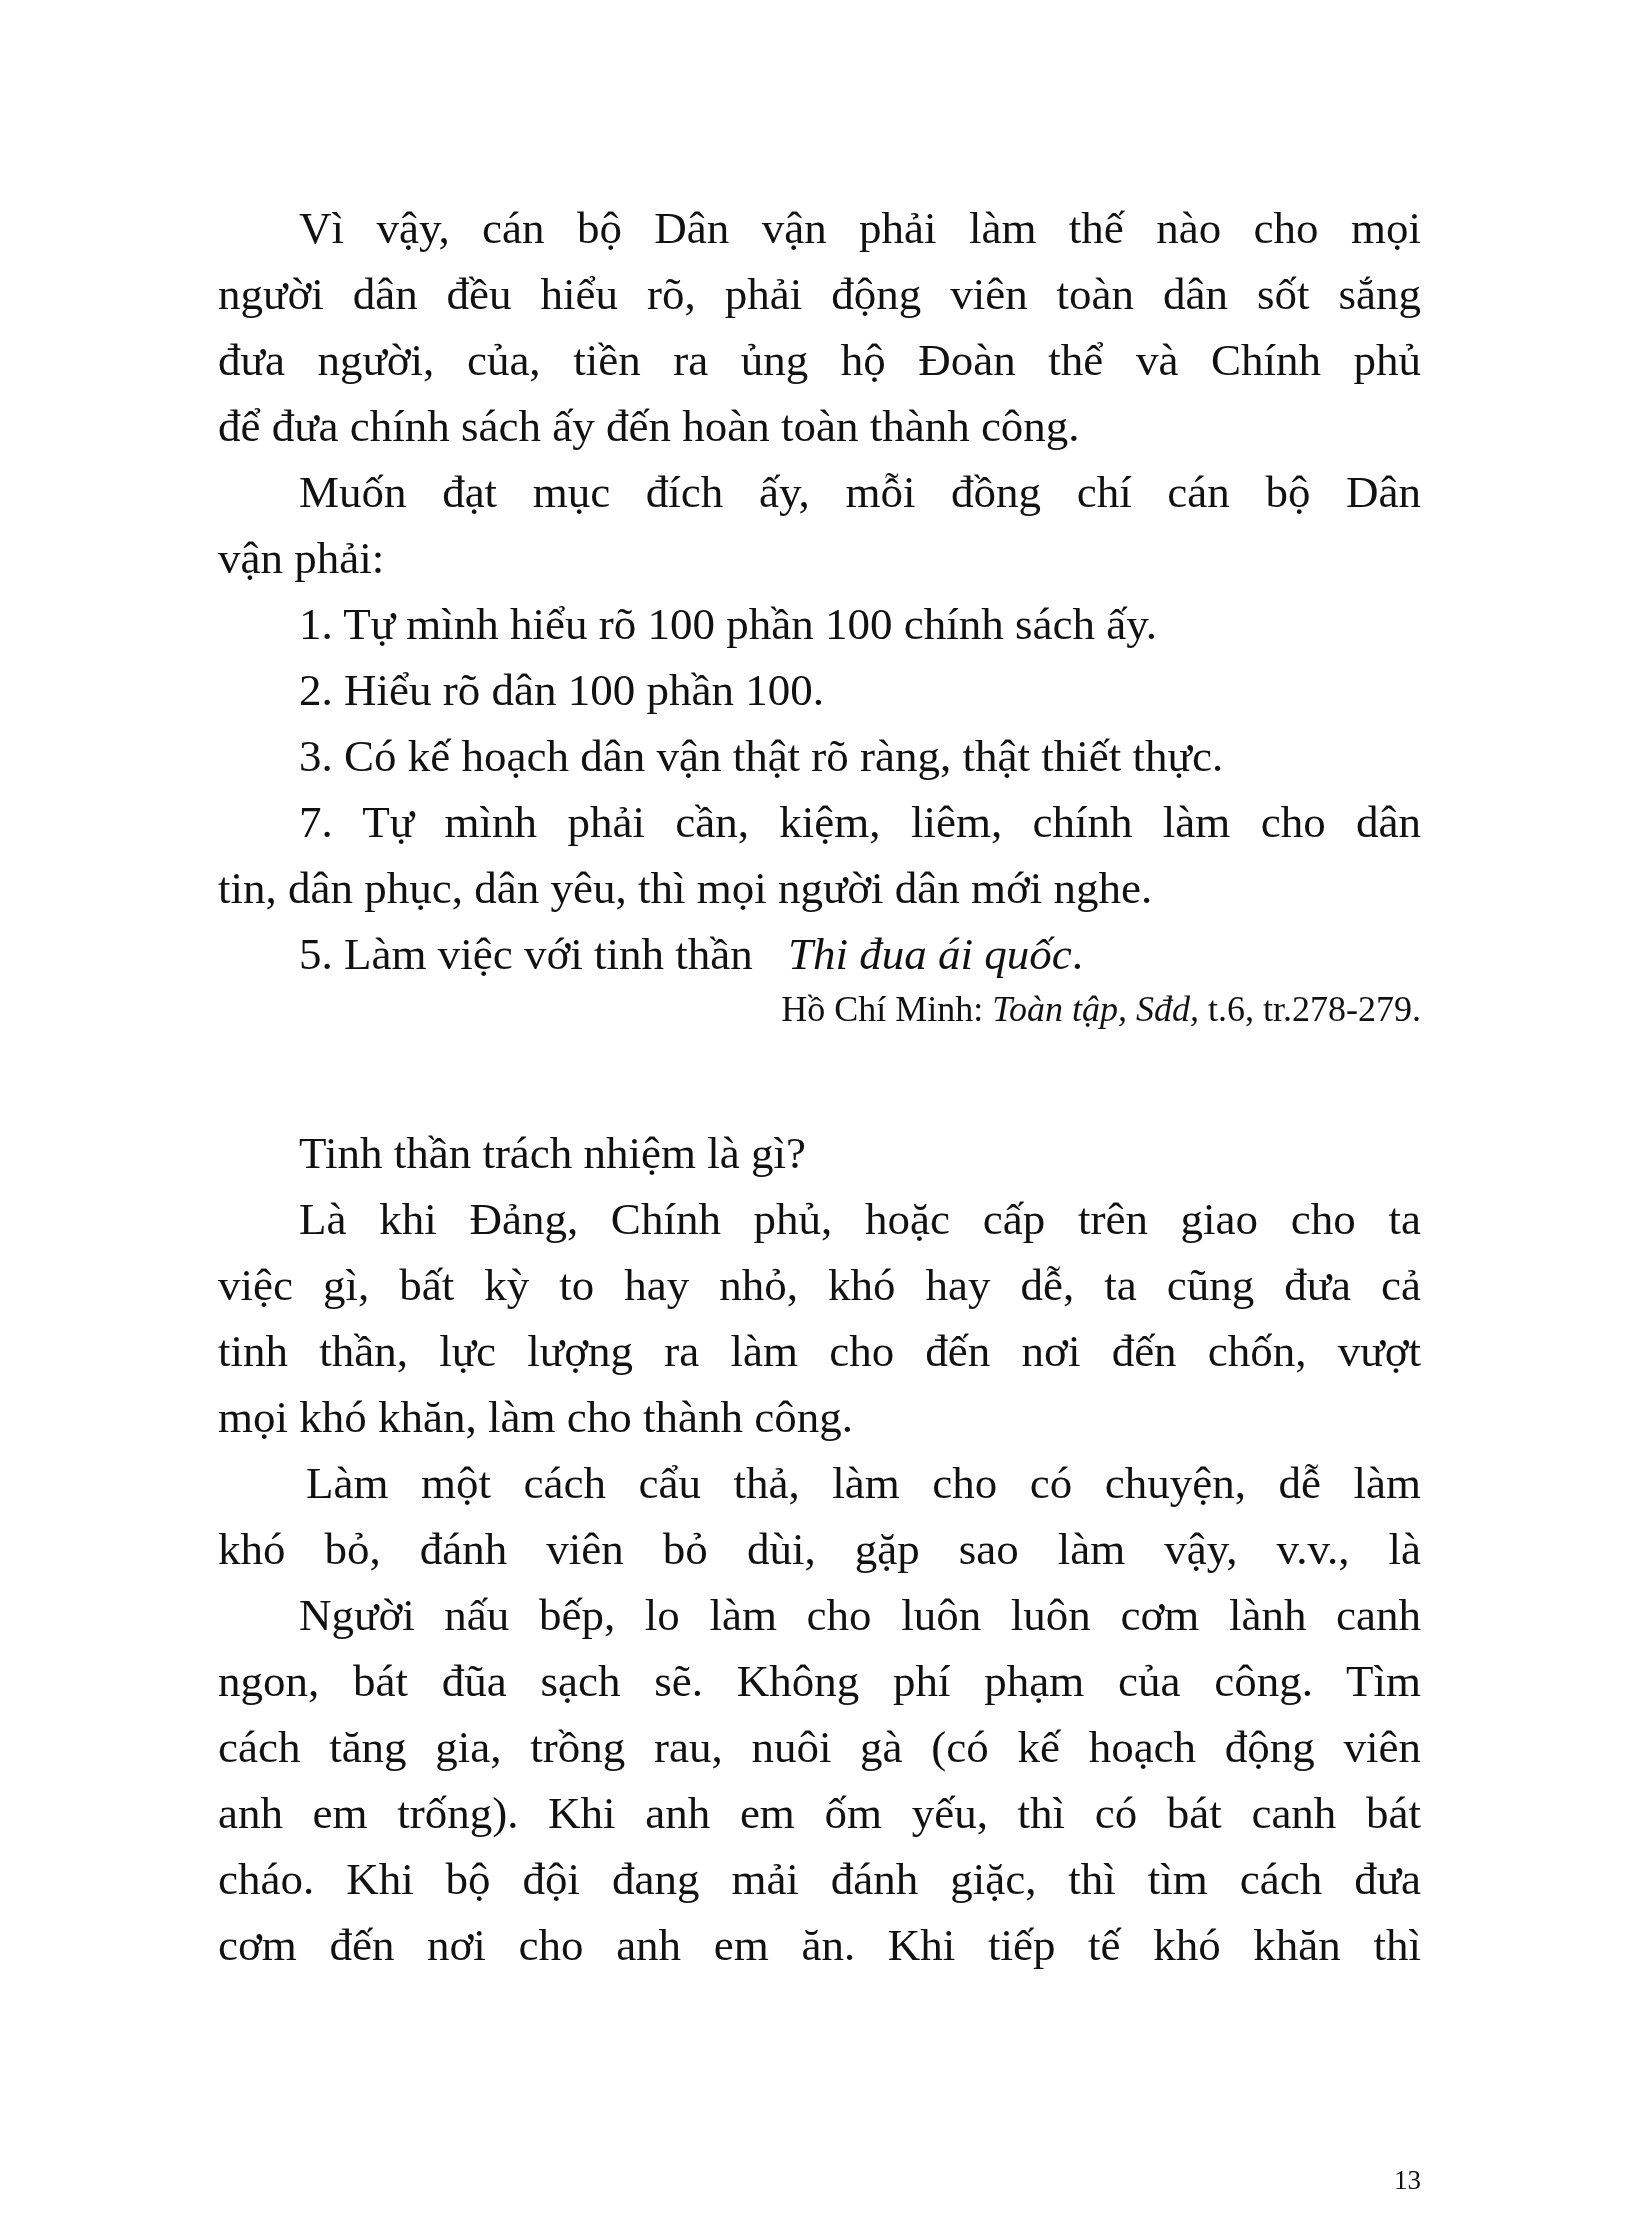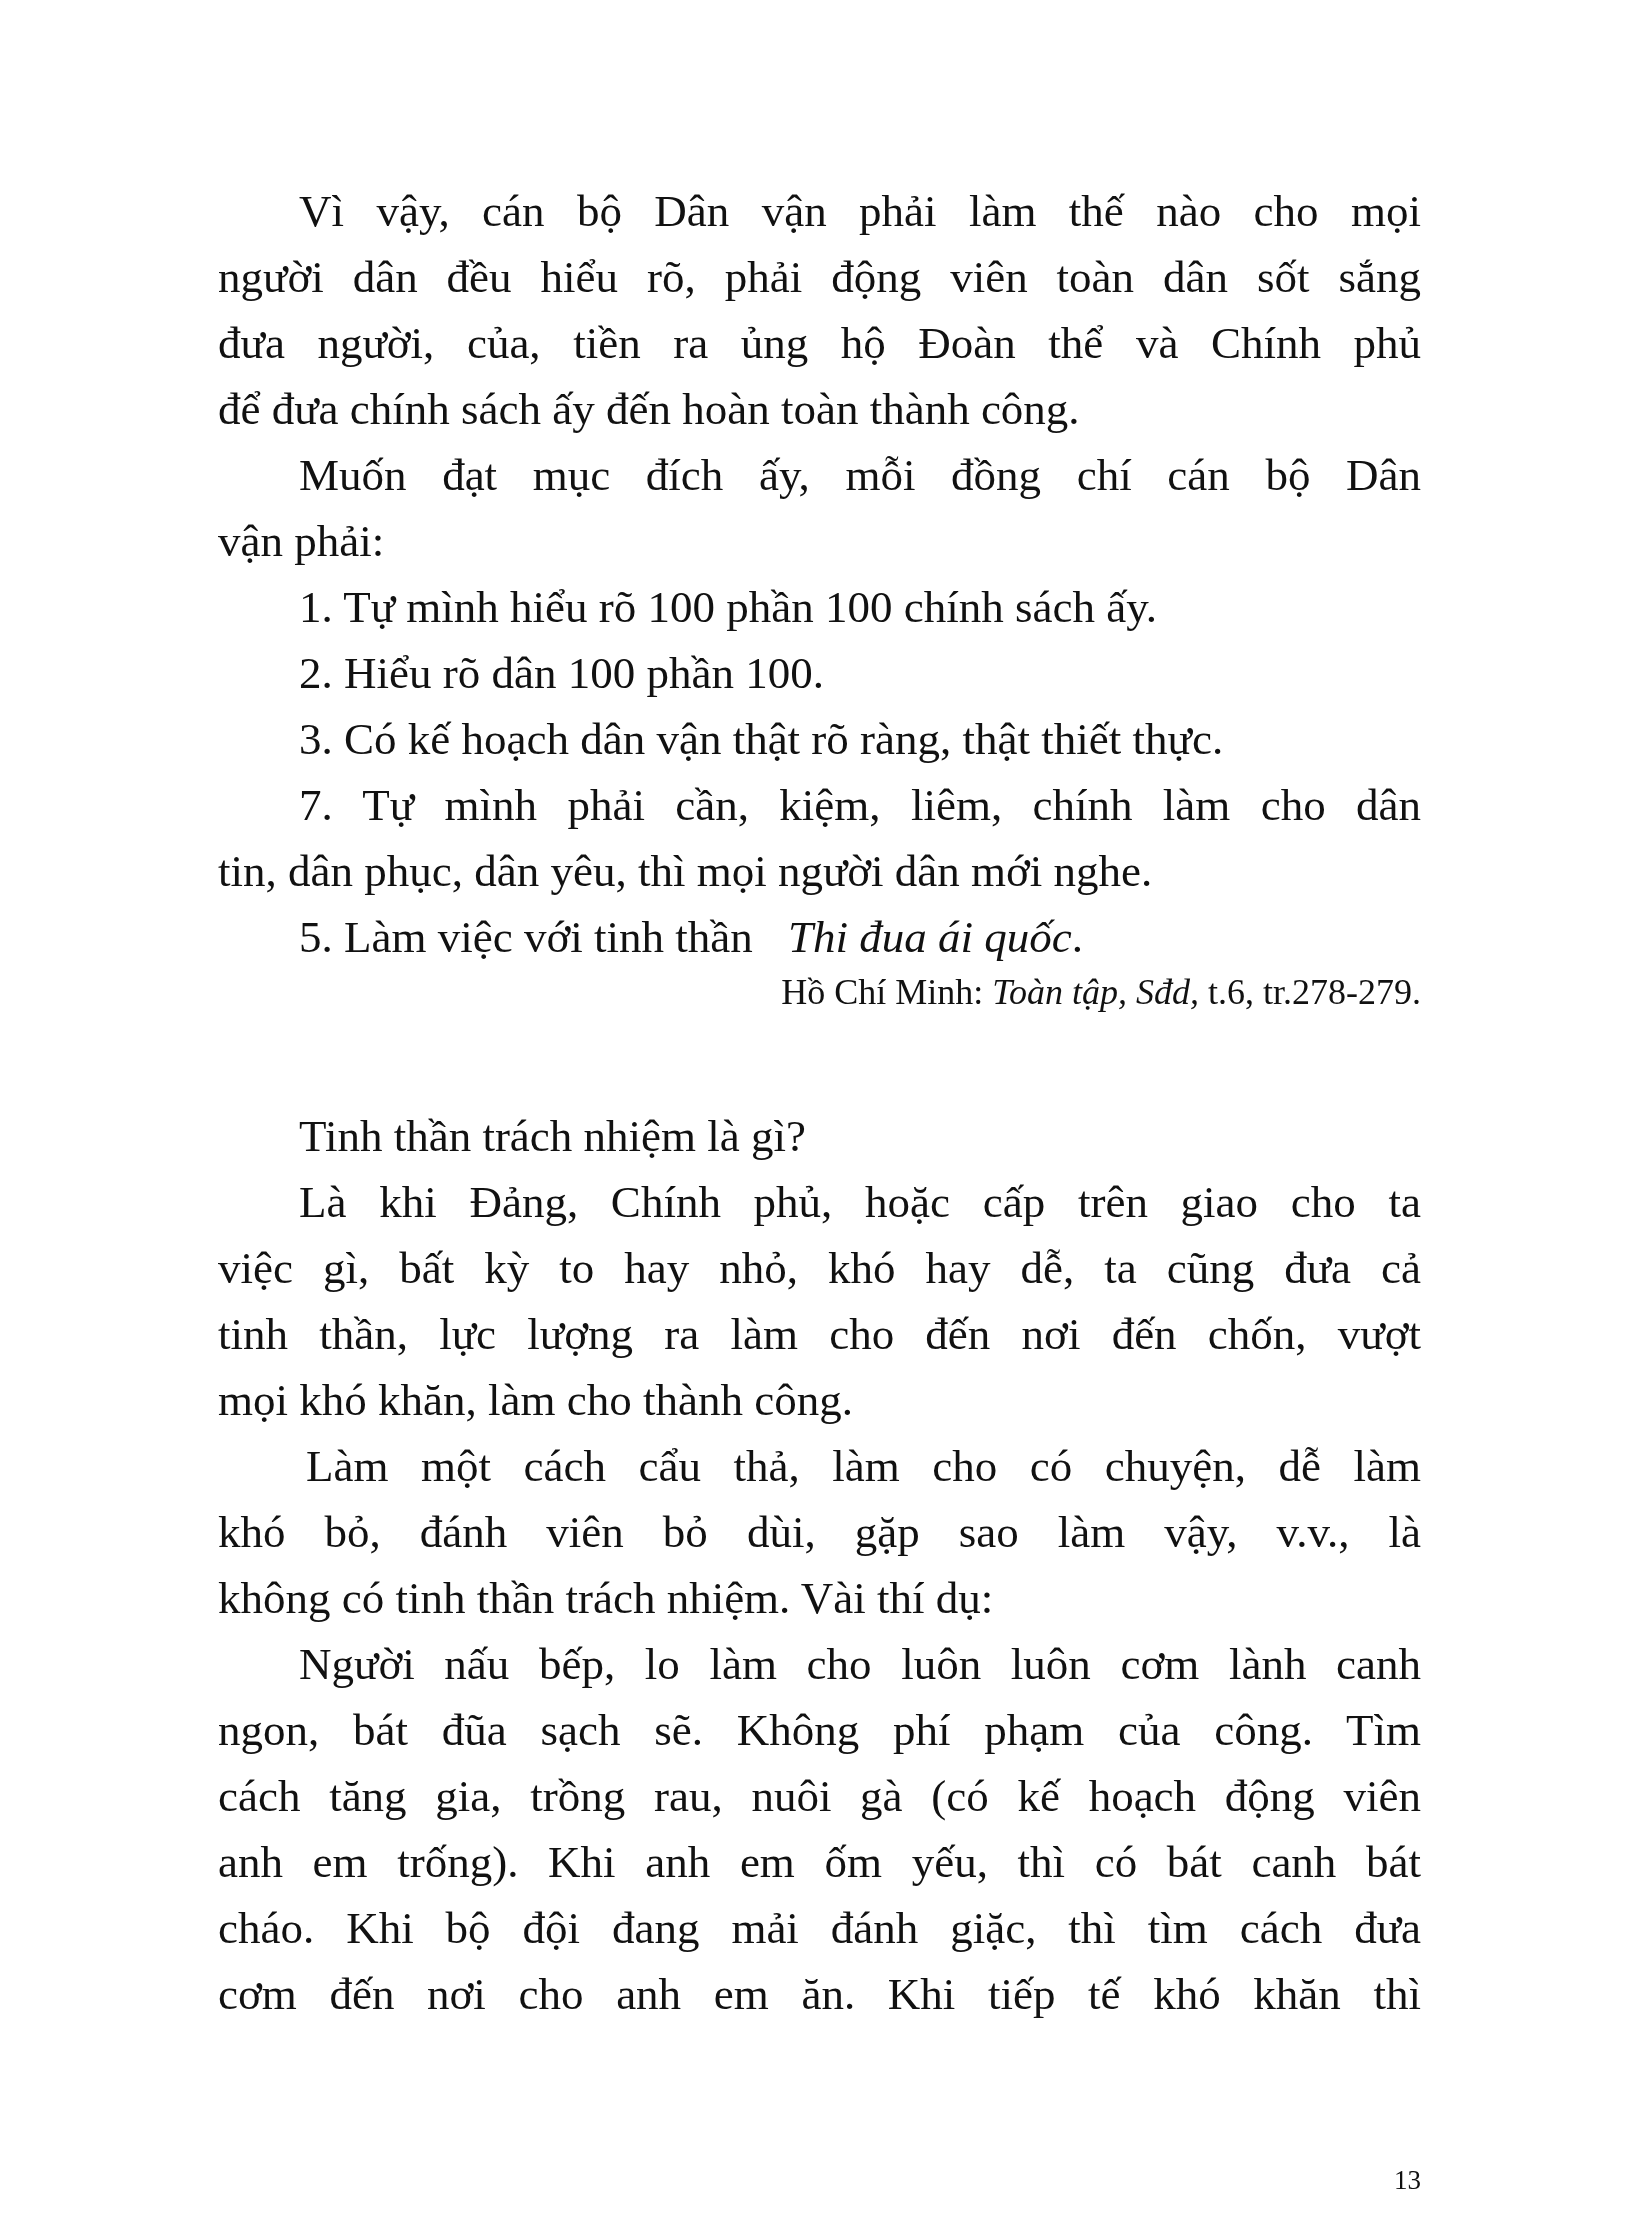--- a/index.html
+++ b/index.html
@@ -11,21 +11,21 @@
       width: 1646px;
       height: 2216px;
       position: relative;
       overflow: hidden;
       color: #111111;
       font-family: "Liberation Serif", "DejaVu Serif", serif;
     }
     .page {
       position: absolute;
       left: 218px;
-      top: 178px;
+      top: 195px;
       width: 1203px;
     }
     .line {
       font-size: 45px;
       line-height: 66px;
       height: 66px;
       white-space: nowrap;
       display: block;
       text-align: justify;
       text-align-last: justify;
@@ -87,21 +87,20 @@
     <div>
       <span class="line indent">Là khi Đảng, Chính phủ, hoặc cấp trên giao cho ta</span>
       <span class="line">việc gì, bất kỳ to hay nhỏ, khó hay dễ, ta cũng đưa cả</span>
       <span class="line">tinh thần, lực lượng ra làm cho đến nơi đến chốn, vượt</span>
       <span class="line last">mọi khó khăn, làm cho thành công.</span>
     </div>
 
     <div>
       <span class="line indent-extra">Làm một cách cẩu thả, làm cho có chuyện, dễ làm</span>
       <span class="line">khó bỏ, đánh viên bỏ dùi, gặp sao làm vậy, v.v., là</span>
-      <span class="line last">không có tinh thần trách nhiệm. Vài thí dụ:</span>
     </div>
 
     <div>
       <span class="line indent">Người nấu bếp, lo làm cho luôn luôn cơm lành canh</span>
       <span class="line">ngon, bát đũa sạch sẽ. Không phí phạm của công. Tìm</span>
       <span class="line">cách tăng gia, trồng rau, nuôi gà (có kế hoạch động viên</span>
       <span class="line">anh em trống). Khi anh em ốm yếu, thì có bát canh bát</span>
       <span class="line">cháo. Khi bộ đội đang mải đánh giặc, thì tìm cách đưa</span>
       <span class="line">cơm đến nơi cho anh em ăn. Khi tiếp tế khó khăn thì</span>
     </div>

